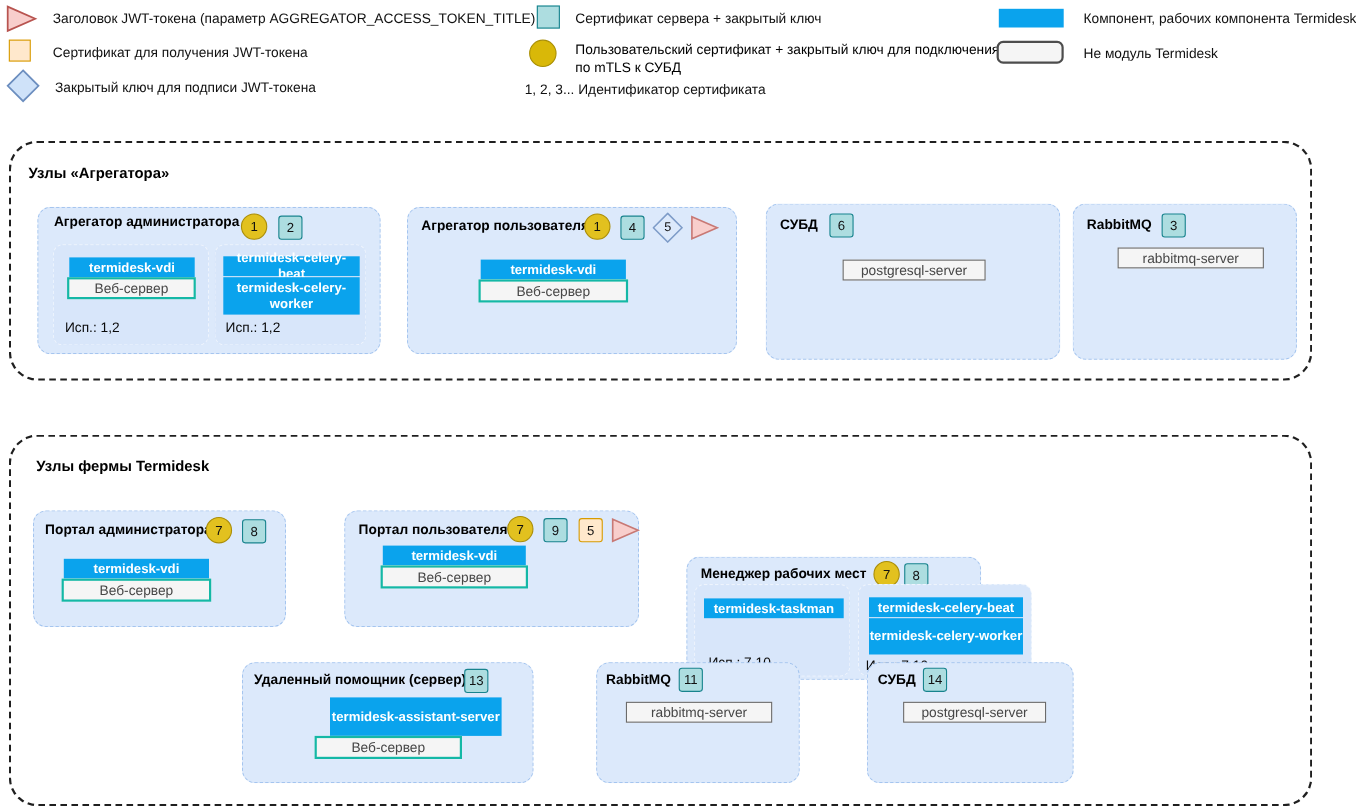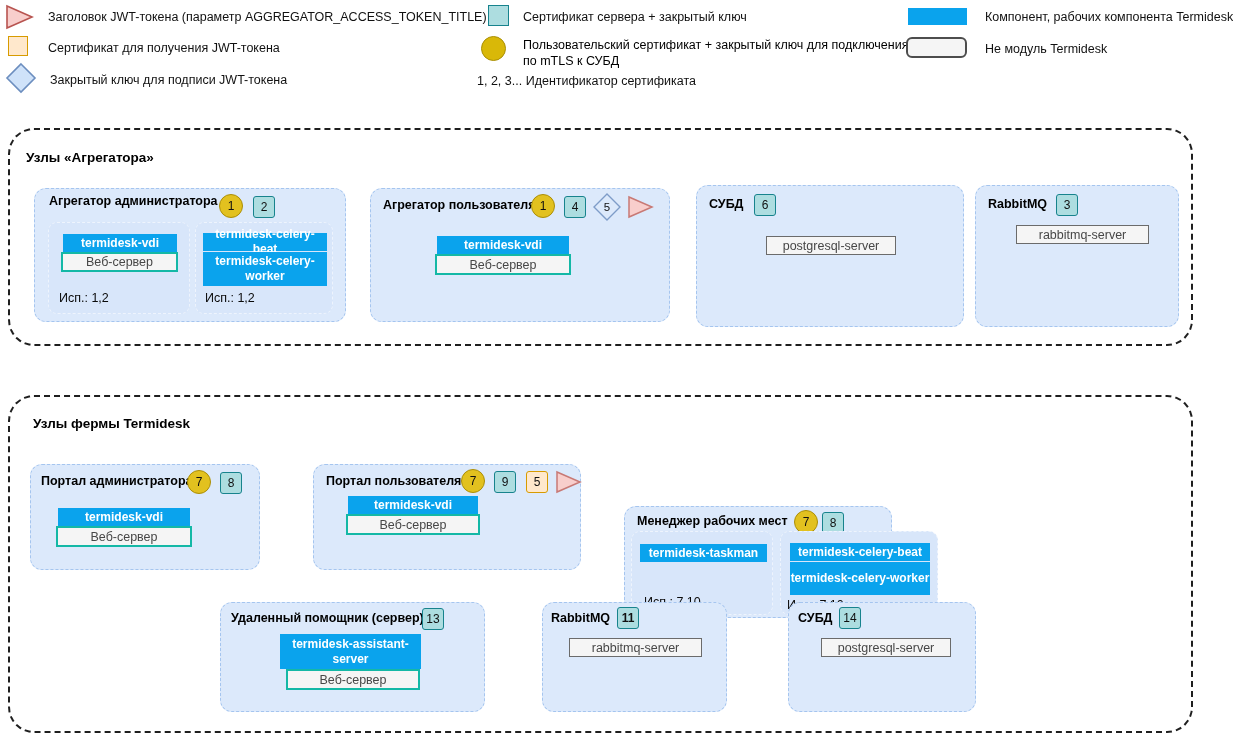--- a/index.html
+++ b/index.html
@@ -184,27 +184,27 @@
         <div class="module" style="left:9px;top:11px;width:140px;height:18px;">termidesk-celery-beat</div>
         <div class="module" style="left:9px;top:30px;width:140px;height:33px;">termidesk-celery-worker</div>
         <div class="usage" style="left:6px;top:66px;">Исп.: 7,10</div>
       </div>
     </div>
 
 
     <div class="node" style="left:210px;top:205px;width:265px;height:110px;">
       <div class="node-title" style="left:10px;top:8px;">Удаленный помощник (сервер)</div>
       <div class="badge-teal" style="left:201px;top:5px;">13</div>
-      <div class="module" style="left:59px;top:31px;width:141px;height:35px;">termidesk-assistant-server</div>
+      <div class="module" style="left:79px;top:31px;width:156px;height:35px;">termidesk-assistant-server</div>
       <div class="plainbox" style="left:65px;top:66px;width:134px;height:21px;">Веб-сервер</div>
     </div>
 
     <div class="node" style="left:532px;top:205px;width:185px;height:110px;">
       <div class="node-title" style="left:8px;top:8px;">RabbitMQ</div>
-      <div class="badge-teal" style="left:74px;top:4px;font-weight:bold;">11</div>
+      <div class="badge-teal" style="left:74px;top:4px;">11</div>
       <div class="plainbox thin" style="left:26px;top:35px;width:133px;height:19px;">rabbitmq-server</div>
     </div>
 
     <div class="node" style="left:778px;top:205px;width:188px;height:110px;">
       <div class="node-title" style="left:9px;top:8px;">СУБД</div>
       <div class="badge-teal" style="left:50px;top:4px;">14</div>
       <div class="plainbox thin" style="left:32px;top:35px;width:130px;height:19px;">postgresql-server</div>
     </div>
   </div>
 

